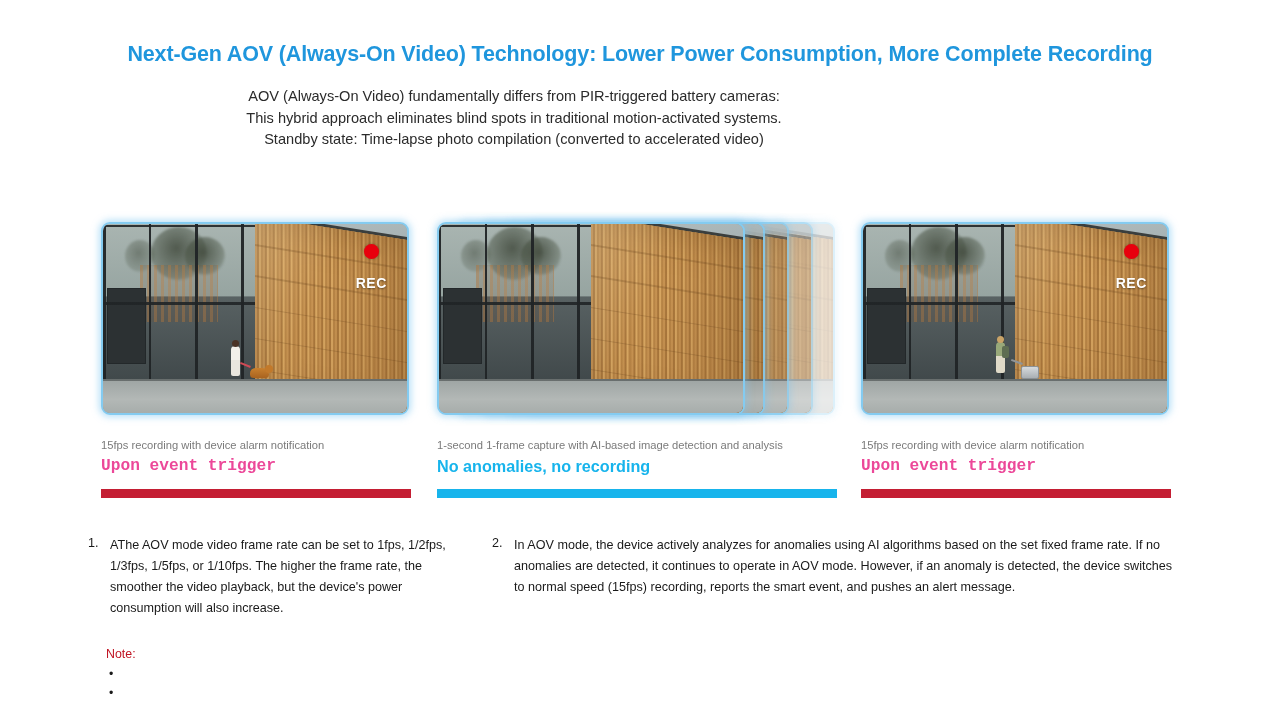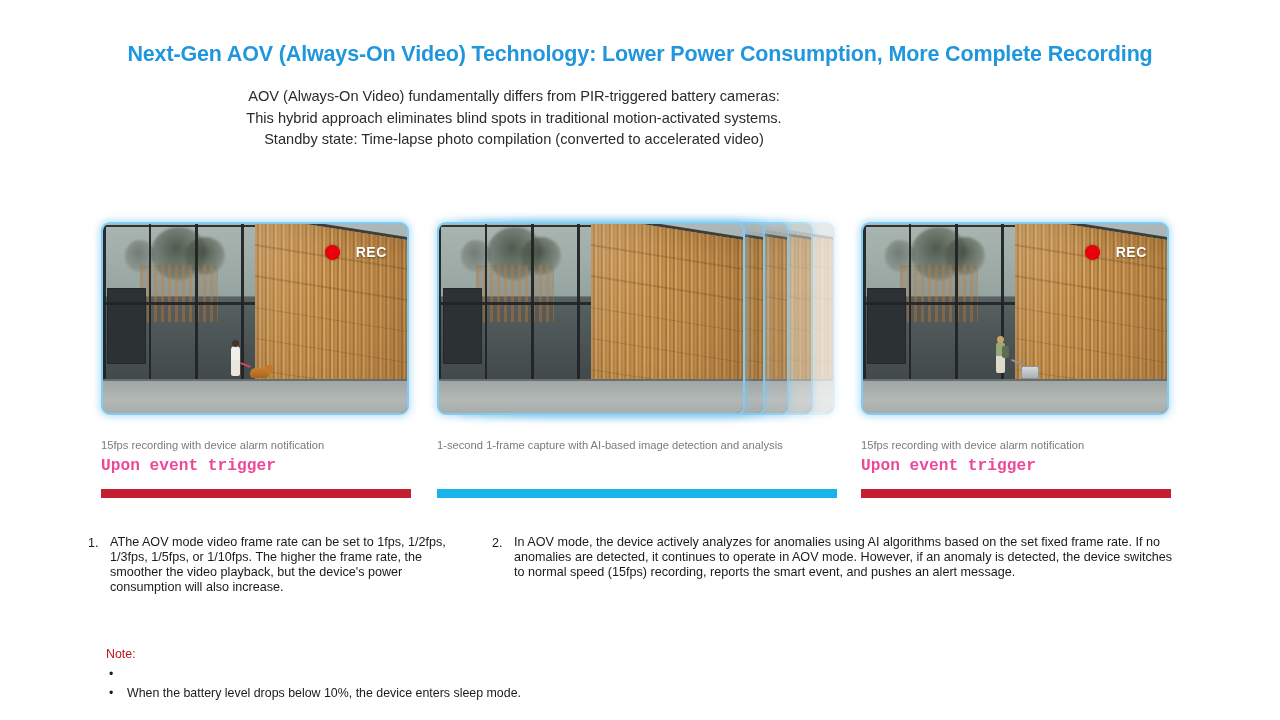--- a/index.html
+++ b/index.html
@@ -294,20 +294,21 @@
 
   
   .rec-badge {
     position: absolute;
     top: 20px;
     right: 20px;
     display: flex;
     align-items: center;
     gap: 16px;
     z-index: 6;
+    flex-direction: column;
   }
   .rec-dot {
     width: 15px;
     height: 15px;
     border-radius: 50%;
     background: #e8000d;
     box-shadow: 0 0 3px rgba(0,0,0,0.35);
   }
   .rec-label {
     font-size: 14px;
@@ -384,21 +385,21 @@
   .note-item.n2 { left: 492px; width: 690px; }
   .note-num {
     width: 22px;
     flex: 0 0 22px;
     font-size: 12.6px;
     line-height: 16.6px;
     color: #1a1a1a;
   }
   .note-text {
     font-size: 12.6px;
-    line-height: 15px;
+    line-height: 21px;
     color: #1a1a1a;
     text-align: left;
   }
 
   
   .note-block { position: absolute; left: 106px; top: 630px; width: 900px; margin-top: 16px; }
   .note-title {
     font-size: 12.4px;
     color: #c01423;
     line-height: 17px;
@@ -581,20 +582,21 @@
 
 </div>
 
 <div class="caption-row">
   <div class="cap-col c1">
     <div class="cap-sub">15fps recording with  device alarm notification</div>
     <div class="cap-main red">Upon event trigger</div>
   </div>
   <div class="cap-col c2">
     <div class="cap-sub">1-second 1-frame capture  with AI-based image detection and analysis</div>
+    <div class="cap-main blue">No anomalies, no recording</div>
   </div>
   <div class="cap-col c3">
     <div class="cap-sub">15fps recording with  device alarm notification</div>
     <div class="cap-main red">Upon event trigger</div>
   </div>
 </div>
 
 <div class="bars">
   <div class="bar b1"></div>
   <div class="bar b2"></div>
@@ -612,15 +614,14 @@
   </div>
 </div>
 
 <div class="note-block">
   <div class="note-title">Note:</div>
   <div class="note-bullet">
     <span class="bdot">•</span>
   </div>
   <div class="note-bullet">
     <span class="bdot">•</span>
-    <span>When the battery level drops below 10%, the device enters sleep mode.</span>
   </div>
 </div>
 
 </body></html>

